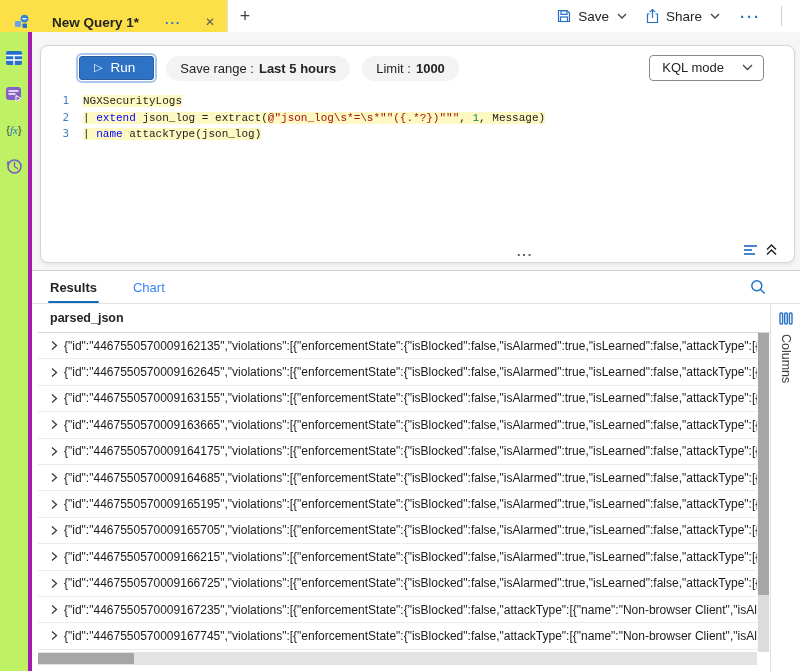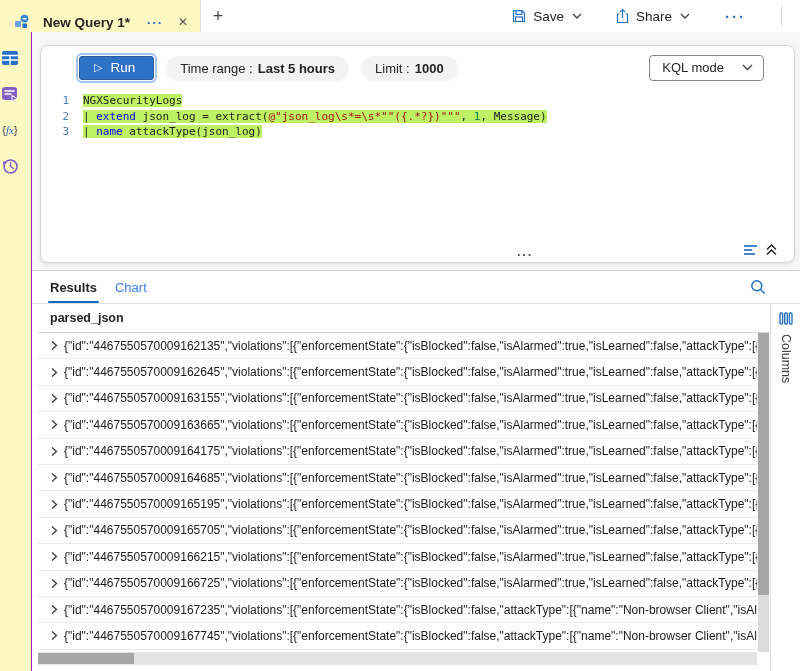--- a/index.html
+++ b/index.html
@@ -2,40 +2,40 @@
 <html><head>
 <meta charset="utf-8">
 <style>
   * { margin:0; padding:0; box-sizing:border-box; }
   html,body { width:800px; height:671px; overflow:hidden; background:#fff;
     font-family:"Liberation Sans", sans-serif; color:#242424; }
   svg { display:block; }
 
   
   .tabbar { height:32px; display:flex; align-items:stretch; background:#fff; position:relative; }
-  .doc-tab { display:flex; align-items:center; gap:13px; padding:12px 12px 0 14px;
-    border-right:1px solid #e1e1e1; background:#fef9c3; }
+  .doc-tab { display:flex; align-items:center; gap:22px; padding:12px 12px 0 14px;
+    border-right:1px solid #e1e1e1; background:#fde047; }
   .doc-tab .title { font-size:13.5px; font-weight:700; color:#242424; }
   .doc-tab .tab-more { color:#2770c8; font-size:13px; font-weight:700; letter-spacing:1px; margin-left:4px; cursor:pointer; }
   .doc-tab .tab-close { color:#5a5a5a; font-size:12px; margin-left:2px; cursor:pointer; }
   .new-tab-btn { width:34px; display:flex; align-items:center; justify-content:center;
     font-size:18px; font-weight:300; color:#424242; cursor:pointer; }
   .tabbar-spacer { flex:1; }
-  .header-actions { display:flex; align-items:center; gap:21px; padding-right:12px; }
+  .header-actions { display:flex; align-items:center; gap:6px; padding-right:12px; }
   .action-btn { display:flex; align-items:center; gap:6px; padding:4px 6px; font-size:13.5px; color:#242424; cursor:pointer; border-radius:3px; }
   .chev-down { margin-left:2px; }
   .dots-btn { color:#2770c8; font-size:15px; font-weight:700; letter-spacing:2px; padding:0 8px; cursor:pointer; }
   .v-divider { width:1px; height:20px; background:#d1d1d1; margin:0 6px; }
 
   
   .workbench { position:absolute; top:32px; left:0; right:0; bottom:0; background:#f6f6f6; }
 
   
-  .rail { position:absolute; top:0; left:0; bottom:0; width:32px; background:#fef9c3;
-    border-right:1px solid #a21caf; display:flex; flex-direction:column; align-items:flex-start;
+  .rail { position:absolute; top:0; left:0; bottom:0; width:32px; background:#bef264;
+    border-right:4px solid #a21caf; display:flex; flex-direction:column; align-items:center;
     padding-top:16px; gap:16px; }
   .rail-item { width:20px; height:20px; display:flex; align-items:center; justify-content:center; cursor:pointer; }
   .fx-label { font-size:11px; color:#424242; white-space:nowrap; }
   .fx-label i { color:#2770c8; font-family:"Liberation Serif", serif; }
 
   
   .editor-card { position:absolute; left:40px; top:13px; right:5px; height:218px;
     background:#fff; border:1px solid #d5d5d5; border-radius:8px;
     box-shadow:0 1.6px 3.6px rgba(0,0,0,.07); }
   .toolbar { display:flex; align-items:center; gap:12px; padding:9px 16px 6px 38px; }
@@ -49,35 +49,35 @@
   .mode-select { margin-left:auto; margin-right:14px; display:flex; align-items:center; gap:18px;
     border:1px solid #8a8886; border-radius:4px; background:#fff; padding:4px 10px 5px 12px;
     font-size:13px; color:#242424; cursor:pointer; }
 
   
   .editor { margin-top:6px; font-family:"DejaVu Sans Mono", monospace; font-size:11px;
     line-height:15.5px; cursor:text; }
   .code-line { white-space:pre; }
   .ln { display:inline-block; width:28px; text-align:right; margin-right:14px;
     color:#4a7fc1; font-size:11px; }
-  .lc { background:#bef264; color:#000; }
+  .lc { background:#fef9c3; color:#000;font-family:Liberation Mono, monospace; }
   .tk-p { color:#1e1e1e; }
   .tk-k { color:#0000ff; }
   .tk-s { color:#a31515; }
   .tk-n { color:#098658; }
   .tk-w { color:#1e1e1e; text-decoration:underline wavy #b180d7 1px; text-underline-offset:2px; }
 
   .card-corner-icons { position:absolute; right:16px; bottom:6px; display:flex; align-items:center; gap:6px; cursor:pointer; }
   .splitter-dots { position:absolute; top:218px; left:517px; color:#5a5a5a; font-size:13px;
     font-weight:700; letter-spacing:1px; line-height:10px; cursor:row-resize; }
 
   
   .results { position:absolute; top:238px; left:32px; right:0; bottom:0; background:#fff;
     border-top:1px solid #d0d0d0; }
-  .results-tabs { height:33px; display:flex; align-items:center; padding-left:16px; gap:14px;
+  .results-tabs { height:33px; display:flex; align-items:center; padding-left:16px; gap:32px;
     border-bottom:1px solid #e1e1e1; position:relative; }
   .rtab { font-size:13px; color:#3b82f6; padding:7px 2px; position:relative; cursor:pointer; }
   .rtab.active { font-weight:700; color:#242424; }
   .rtab.active::after { content:""; position:absolute; left:0; right:0; bottom:-1px; height:2px;
     background:#0f6cbd; border-radius:2px; }
   .search-btn { position:absolute; right:34px; top:8px; cursor:pointer; }
 
   .columns-rail { position:absolute; top:33px; right:0; bottom:0; width:30px; background:#fff;
     border-left:1px solid #e1e1e1; display:flex; flex-direction:column; align-items:center;
     padding-top:8px; gap:9px; cursor:pointer; }
@@ -180,21 +180,21 @@
     </div>
   </div>
 
   <div class="editor-card">
     <div class="toolbar">
       <button class="run-btn">
         <span class="run-play">▷</span>
         <span>Run</span>
       </button>
       <div class="pill">
-        <span>Time range :</span>
+        <span>Save range :</span>
         <b>Last 5 hours</b>
       </div>
       <div class="pill">
         <span>Limit :</span>
         <b>1000</b>
       </div>
       <div class="mode-select">
         <span>KQL mode</span>
         <span>
           <svg width="11" height="7" viewBox="0 0 11 7" fill="none" stroke="#424242" stroke-width="1.3">

